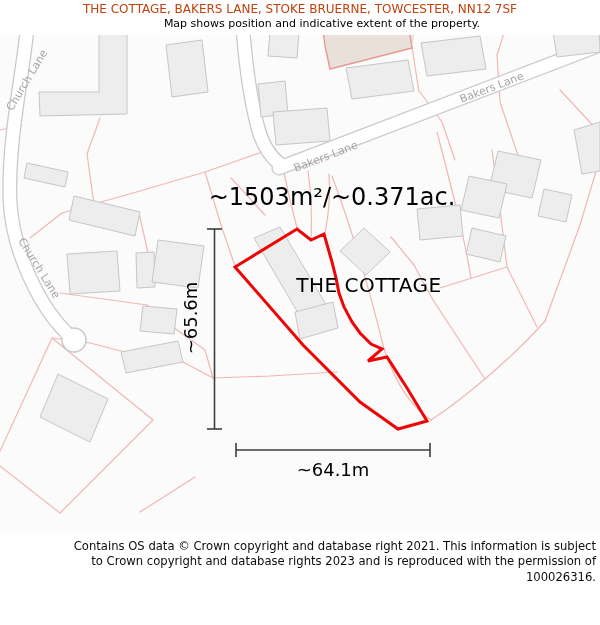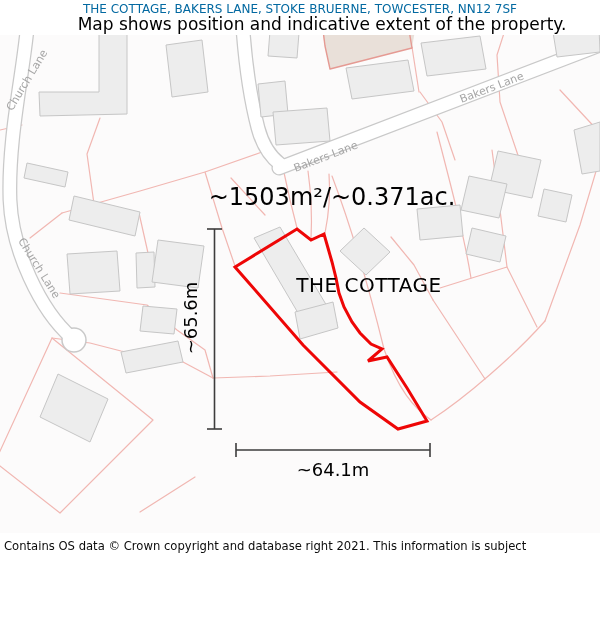--- a/index.html
+++ b/index.html
@@ -1,23 +1,23 @@
 <!DOCTYPE html>
 <html><head>
 <meta charset="utf-8">
 <style>
   html,body{margin:0;padding:0;background:#ffffff;}
   body{width:600px;height:625px;overflow:hidden;font-family:"DejaVu Sans","Liberation Sans",sans-serif;}
   .page{width:600px;height:625px;background:#ffffff;position:relative;}
   .hdr{height:35px;text-align:center;padding-top:2px;box-sizing:border-box;}
-  .hdr .l1{font-size:12px;color:#0369a1;line-height:15px;}
-  .hdr .l2{font-size:17px;color:#000;line-height:14px;padding-left:44px;}
+  .hdr .l1{font-size:12px;color:#c2410c;line-height:15px;}
+  .hdr .l2{font-size:11px;color:#000;line-height:14px;padding-left:44px;}
   .mapwrap{width:600px;height:498px;position:relative;}
   svg{display:block;}
-  .ftr{padding:6px 4px 0 4px;}
+  .ftr{padding:6px 4px 0 4px;text-align:right;}
   .ftr div{font-size:11.6px;color:#0c0c0c;line-height:15.4px;white-space:nowrap;}
   text{font-family:"DejaVu Sans","Liberation Sans",sans-serif;}
   .roadlbl{font-size:11px;fill:#a6a6a6;}
   .biglbl{fill:#000;}
 </style>
 </head>
 <body>
 
 <div class="page">
 
@@ -130,15 +130,17 @@
 
       <text class="biglbl" x="197" y="318" font-size="18" text-anchor="middle" transform="rotate(-90 197 318)">~65.6m</text>
       <text class="biglbl" x="333" y="476" font-size="18" text-anchor="middle">~64.1m</text>
       <text class="biglbl" x="332" y="205" font-size="24" text-anchor="middle">~1503m²/~0.371ac.</text>
       <text class="biglbl" x="369" y="292" font-size="20" letter-spacing="0.5" text-anchor="middle">THE COTTAGE</text>
     </svg>
   </div>
 
   <div class="ftr">
     <div>Contains OS data © Crown copyright and database right 2021. This information is subject</div>
+    <div>to Crown copyright and database rights 2023 and is reproduced with the permission of</div>
+    <div>100026316.</div>
   </div>
 
 </div>
 
 </body></html>

